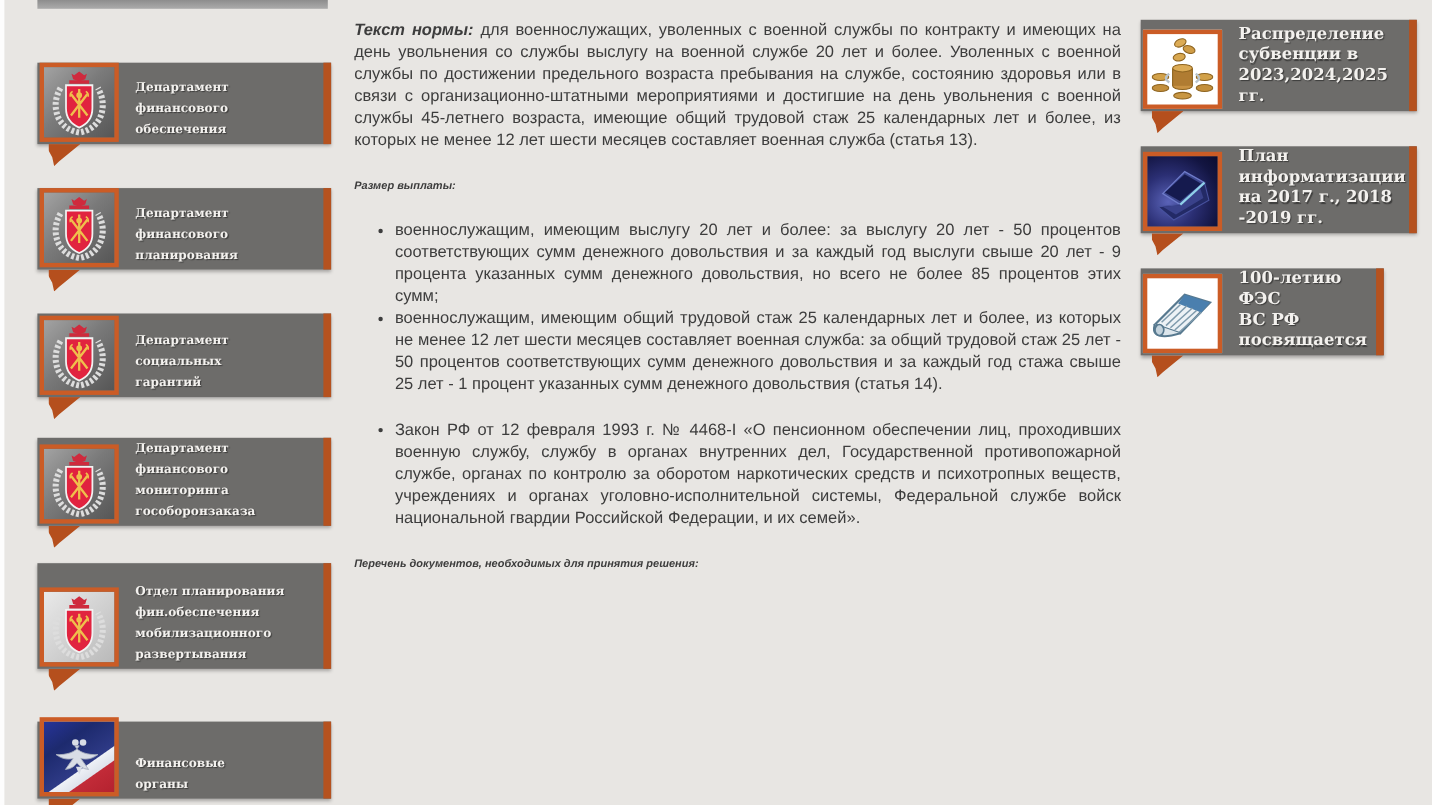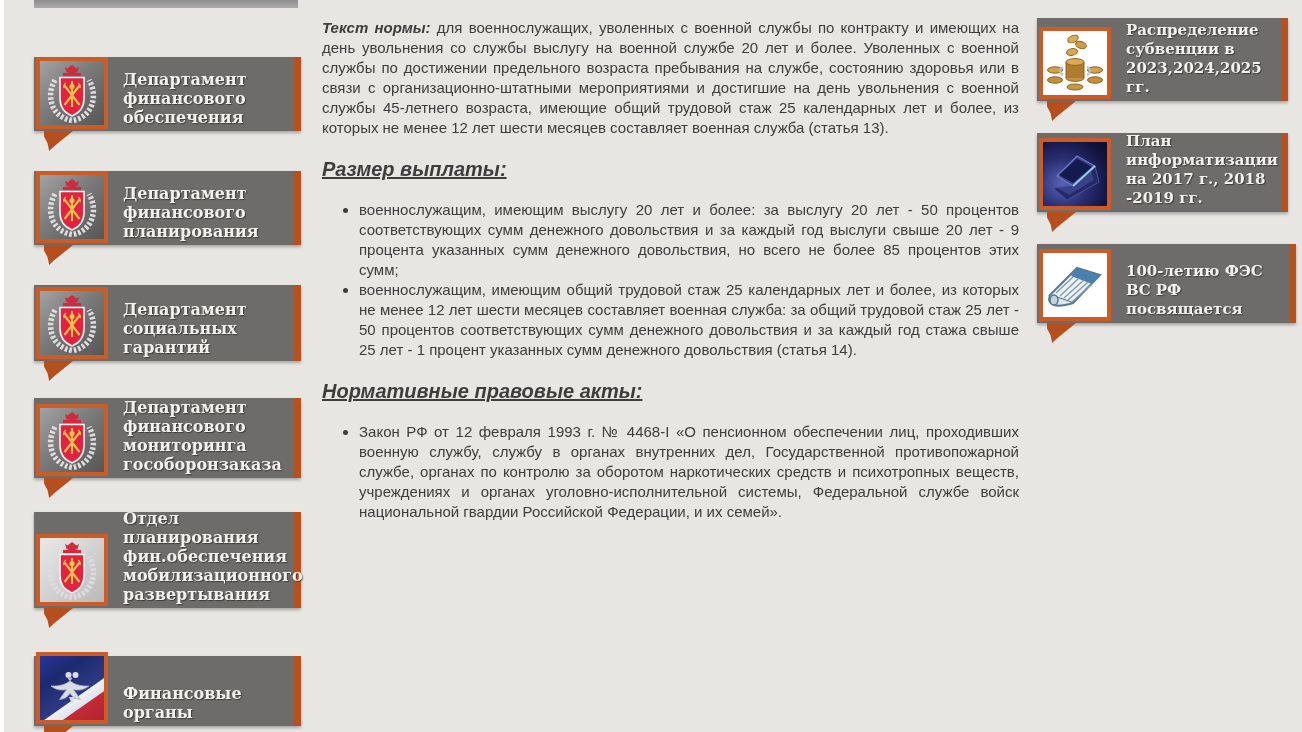--- a/index.html
+++ b/index.html
@@ -52,57 +52,56 @@
     background:radial-gradient(circle at 30% 65%, #5a63b8 0%, #2b2f74 40%, #131542 75%, #0b0c2e 100%);
   }
   .bubble-label {
     font-family:"DejaVu Serif","Liberation Serif",serif;
     font-weight:bold;
     color:#f3f1ee;
     white-space:pre-line;
     text-shadow:1px 1px 1px rgba(0,0,0,.45);
     padding:7px 4px 4px 13px;
   }
-  .left-col .bubble-label  { font-size:16px; line-height:19px; }
+  .left-col .bubble-label  { font-size:11px; line-height:19px; }
   .right-col .bubble-label { font-size:15px; line-height:19px; padding-top:8px; }
   .lines-4 .bubble-label   { padding-top:2px; }
 
   
   .partial-bar {
     position:absolute; left:34px; top:0; width:264px; height:8px;
     background:linear-gradient(#8d8d8d,#ababab);
   }
 
   
   .lb1 { left:34px; top:57px;  width:267px; height:74px; }
   .lb2 { left:34px; top:171px; width:267px; height:74px; }
   .lb3 { left:34px; top:285px; width:267px; height:76px; }
   .lb4 { left:34px; top:398px; width:267px; height:80px; }
   .lb5 { left:34px; top:512px; width:267px; height:96px; }
   .lb6 { left:34px; top:656px; width:267px; height:70px; }
 
   
   .rb1 { left:1037px; top:18px;  width:251px; height:83px; }
   .rb2 { left:1037px; top:133px; width:251px; height:79px; }
-  .rb3 { left:1037px; top:244px; width:259px; height:79px; }
+  .rb3 { left:1037px; top:244px; width:221px; height:79px; }
 
   
   .main-col {
     position:absolute; left:322px; top:2px; width:697px;
     color:#3d3d3d;
     font-size:15px; line-height:20px;
     text-align:justify;
   }
   .main-col p  { margin:16px 0 21px; }
   .main-col h3 {
-    font-size:20px; line-height:21px;
+    font-size:10px; line-height:21px;
     font-weight:bold; font-style:italic;
     margin:0 0 20px;
     text-align:left;
-    text-decoration:underline;
   }
   .norm-label { font-weight:bold; font-style:italic; }
   .main-col ul { margin:0 0 21px; padding-left:37px; list-style:disc; }
   .main-col li { text-align:justify; }
 </style>
 </head>
 <body>
 
 <svg width="0" height="0" style="position:absolute" aria-hidden="true">
   <defs>
@@ -243,25 +242,25 @@
 <div class="main-col">
   <p><span class="norm-label">Текст нормы:</span>
     <span>для военнослужащих, уволенных с военной службы по контракту и имеющих на день увольнения со службы выслугу на военной службе 20 лет и более. Уволенных с военной службы по достижении предельного возраста пребывания на службе, состоянию здоровья или в связи с организационно-штатными мероприятиями и достигшие на день увольнения с военной службы 45-летнего возраста, имеющие общий трудовой стаж 25 календарных лет и более, из которых не менее 12 лет шести месяцев составляет военная служба (статья 13).</span></p>
 
   <h3>Размер выплаты:</h3>
   <ul>
     <li>военнослужащим, имеющим выслугу 20 лет и более: за выслугу 20 лет - 50 процентов соответствующих сумм денежного довольствия и за каждый год выслуги свыше 20 лет - 9 процента указанных сумм денежного довольствия, но всего не более 85 процентов этих сумм;</li>
     <li>военнослужащим, имеющим общий трудовой стаж 25 календарных лет и более, из которых не менее 12 лет шести месяцев составляет военная служба: за общий трудовой стаж 25 лет - 50 процентов соответствующих сумм денежного довольствия и за каждый год стажа свыше 25 лет - 1 процент указанных сумм денежного довольствия (статья 14).</li>
   </ul>
 
-  <h3>Нормативные правовые акты:</h3>
   <ul>
     <li>Закон РФ от 12 февраля 1993 г. №  4468-I «О пенсионном обеспечении лиц, проходивших военную службу, службу в органах внутренних дел, Государственной противопожарной службе, органах по контролю за оборотом наркотических средств и психотропных веществ, учреждениях и органах уголовно-исполнительной системы, Федеральной службе войск национальной гвардии Российской Федерации, и их семей».</li>
   </ul>
 
+  <h3>Перечень документов, необходимых для принятия решения:</h3>
 </div>
 
 <div class="right-col">
   <div class="bubble rb1">
     <span class="icon-frame photo-bg-white">
       <svg viewBox="0 0 64 64">
           <use href="#coins-art"></use>
         </svg>
       </span>
     <span class="bubble-label">Распределение

